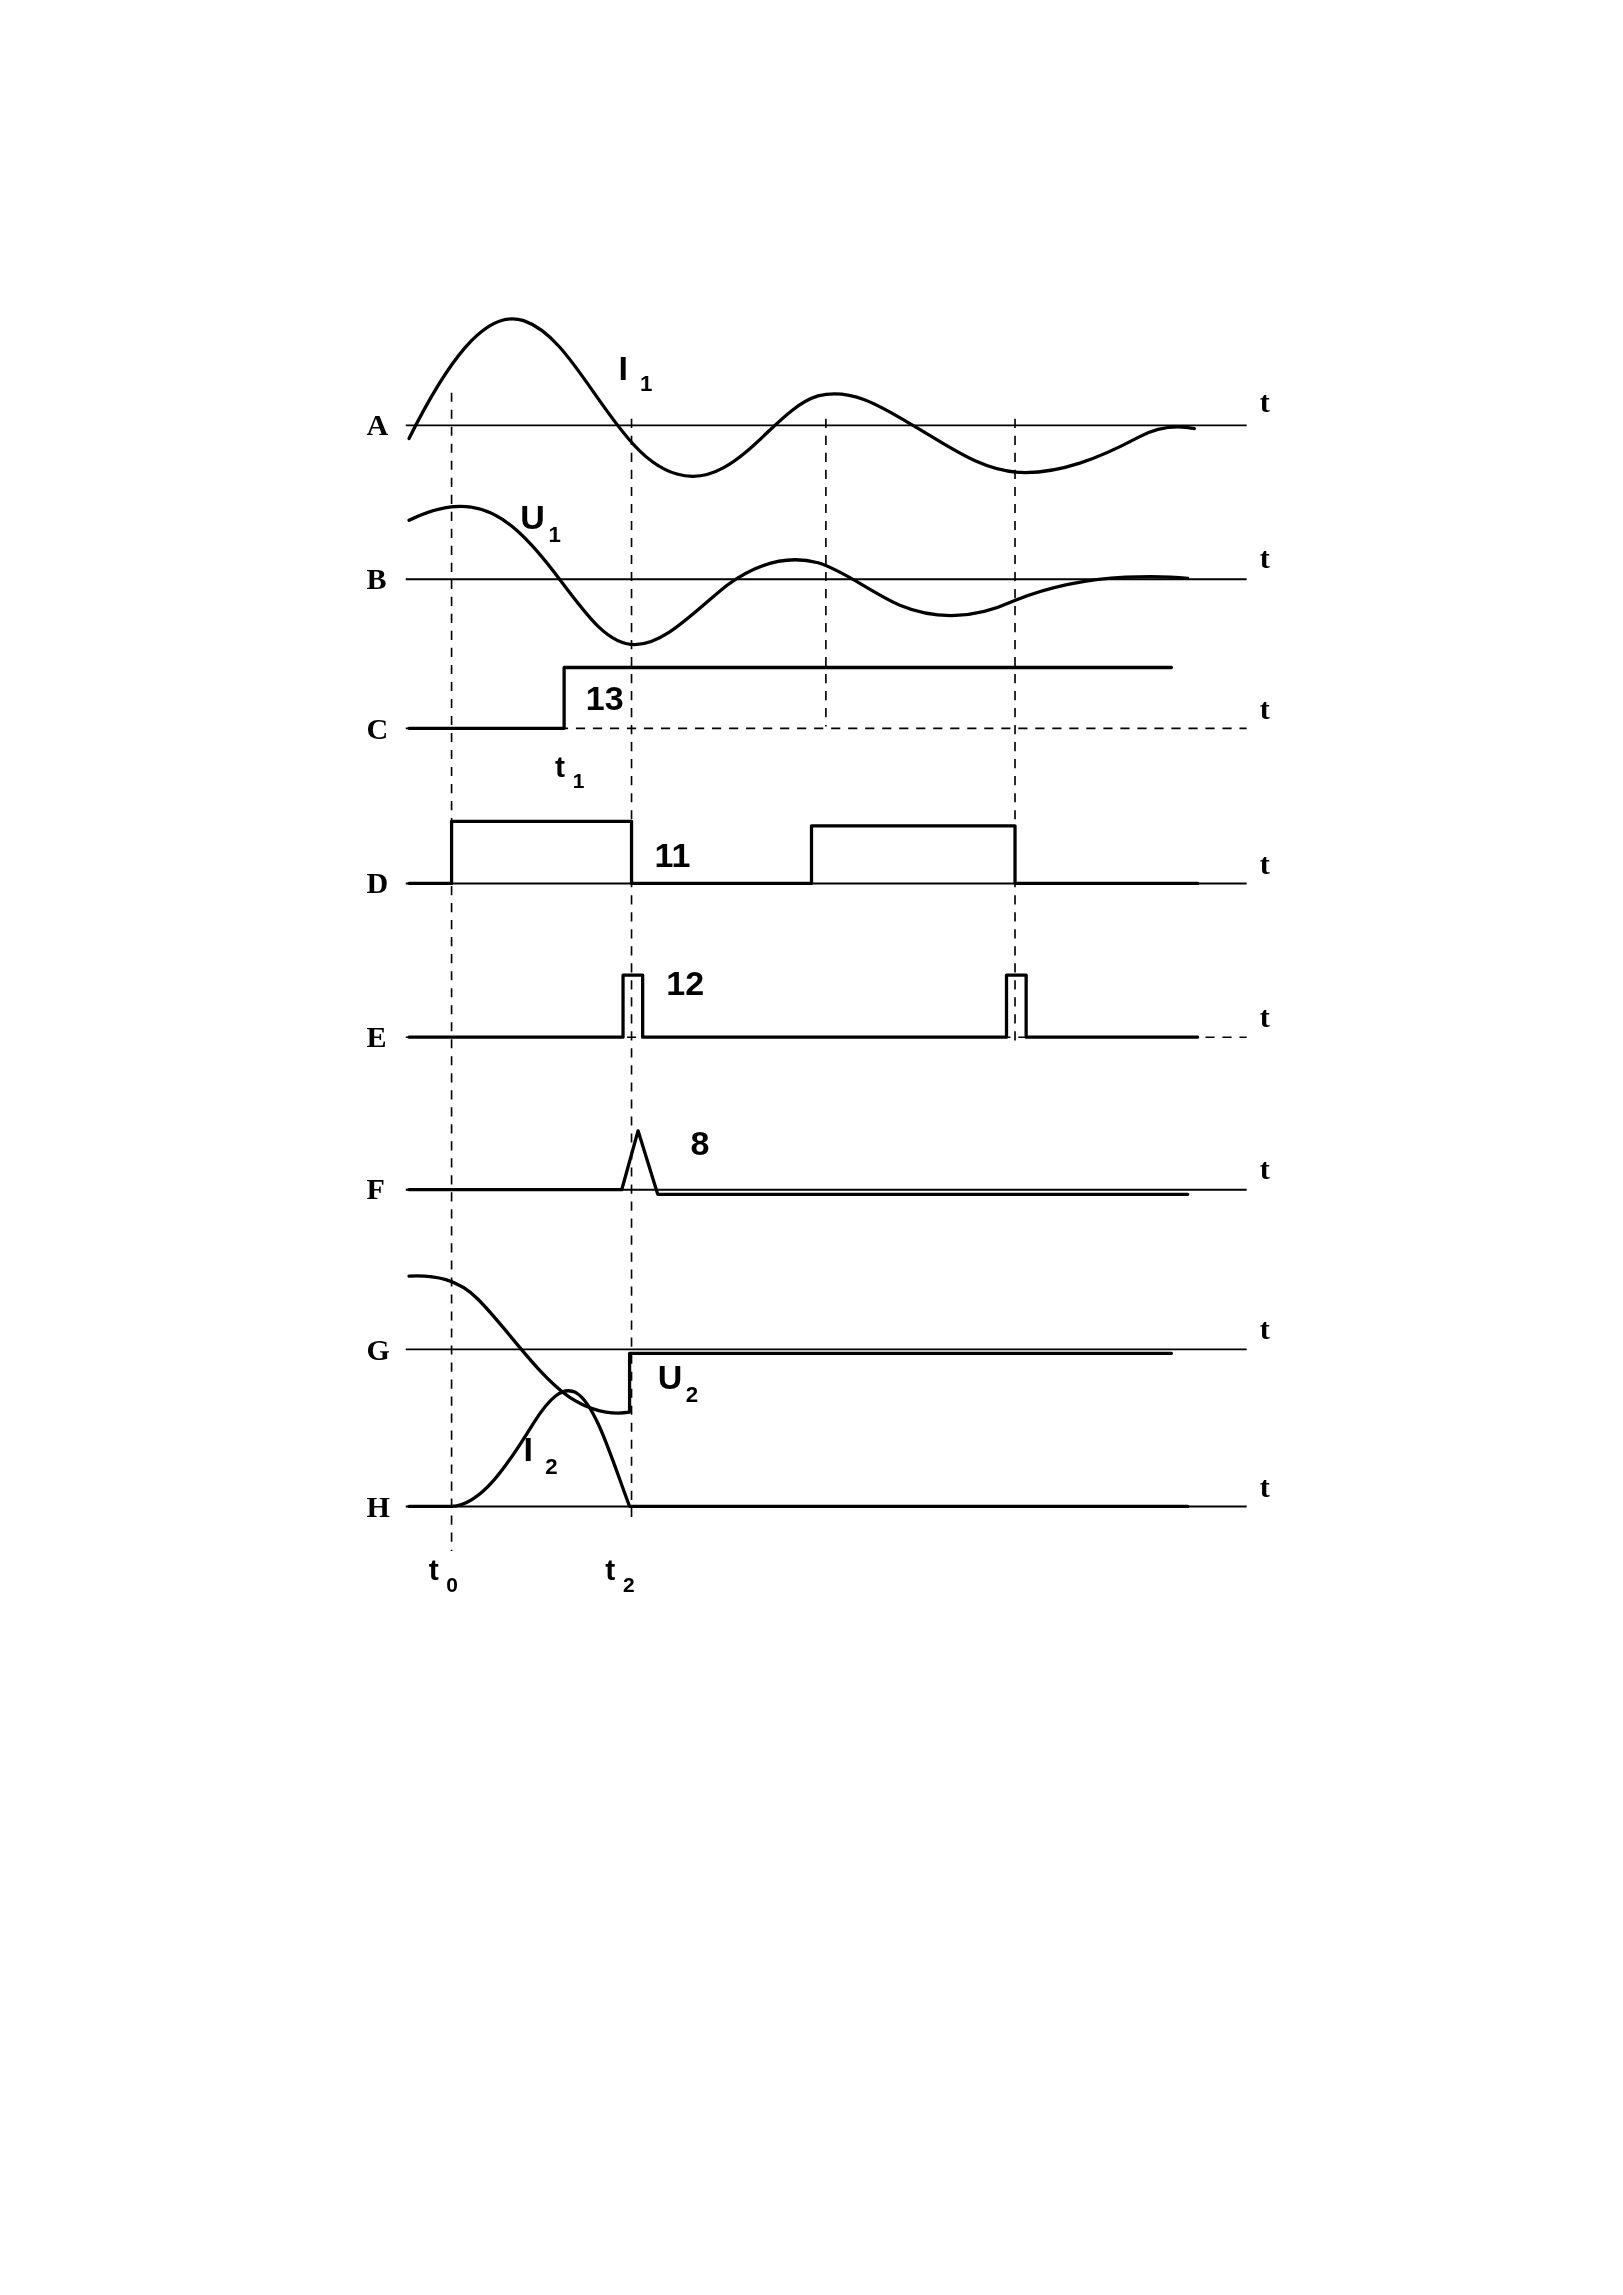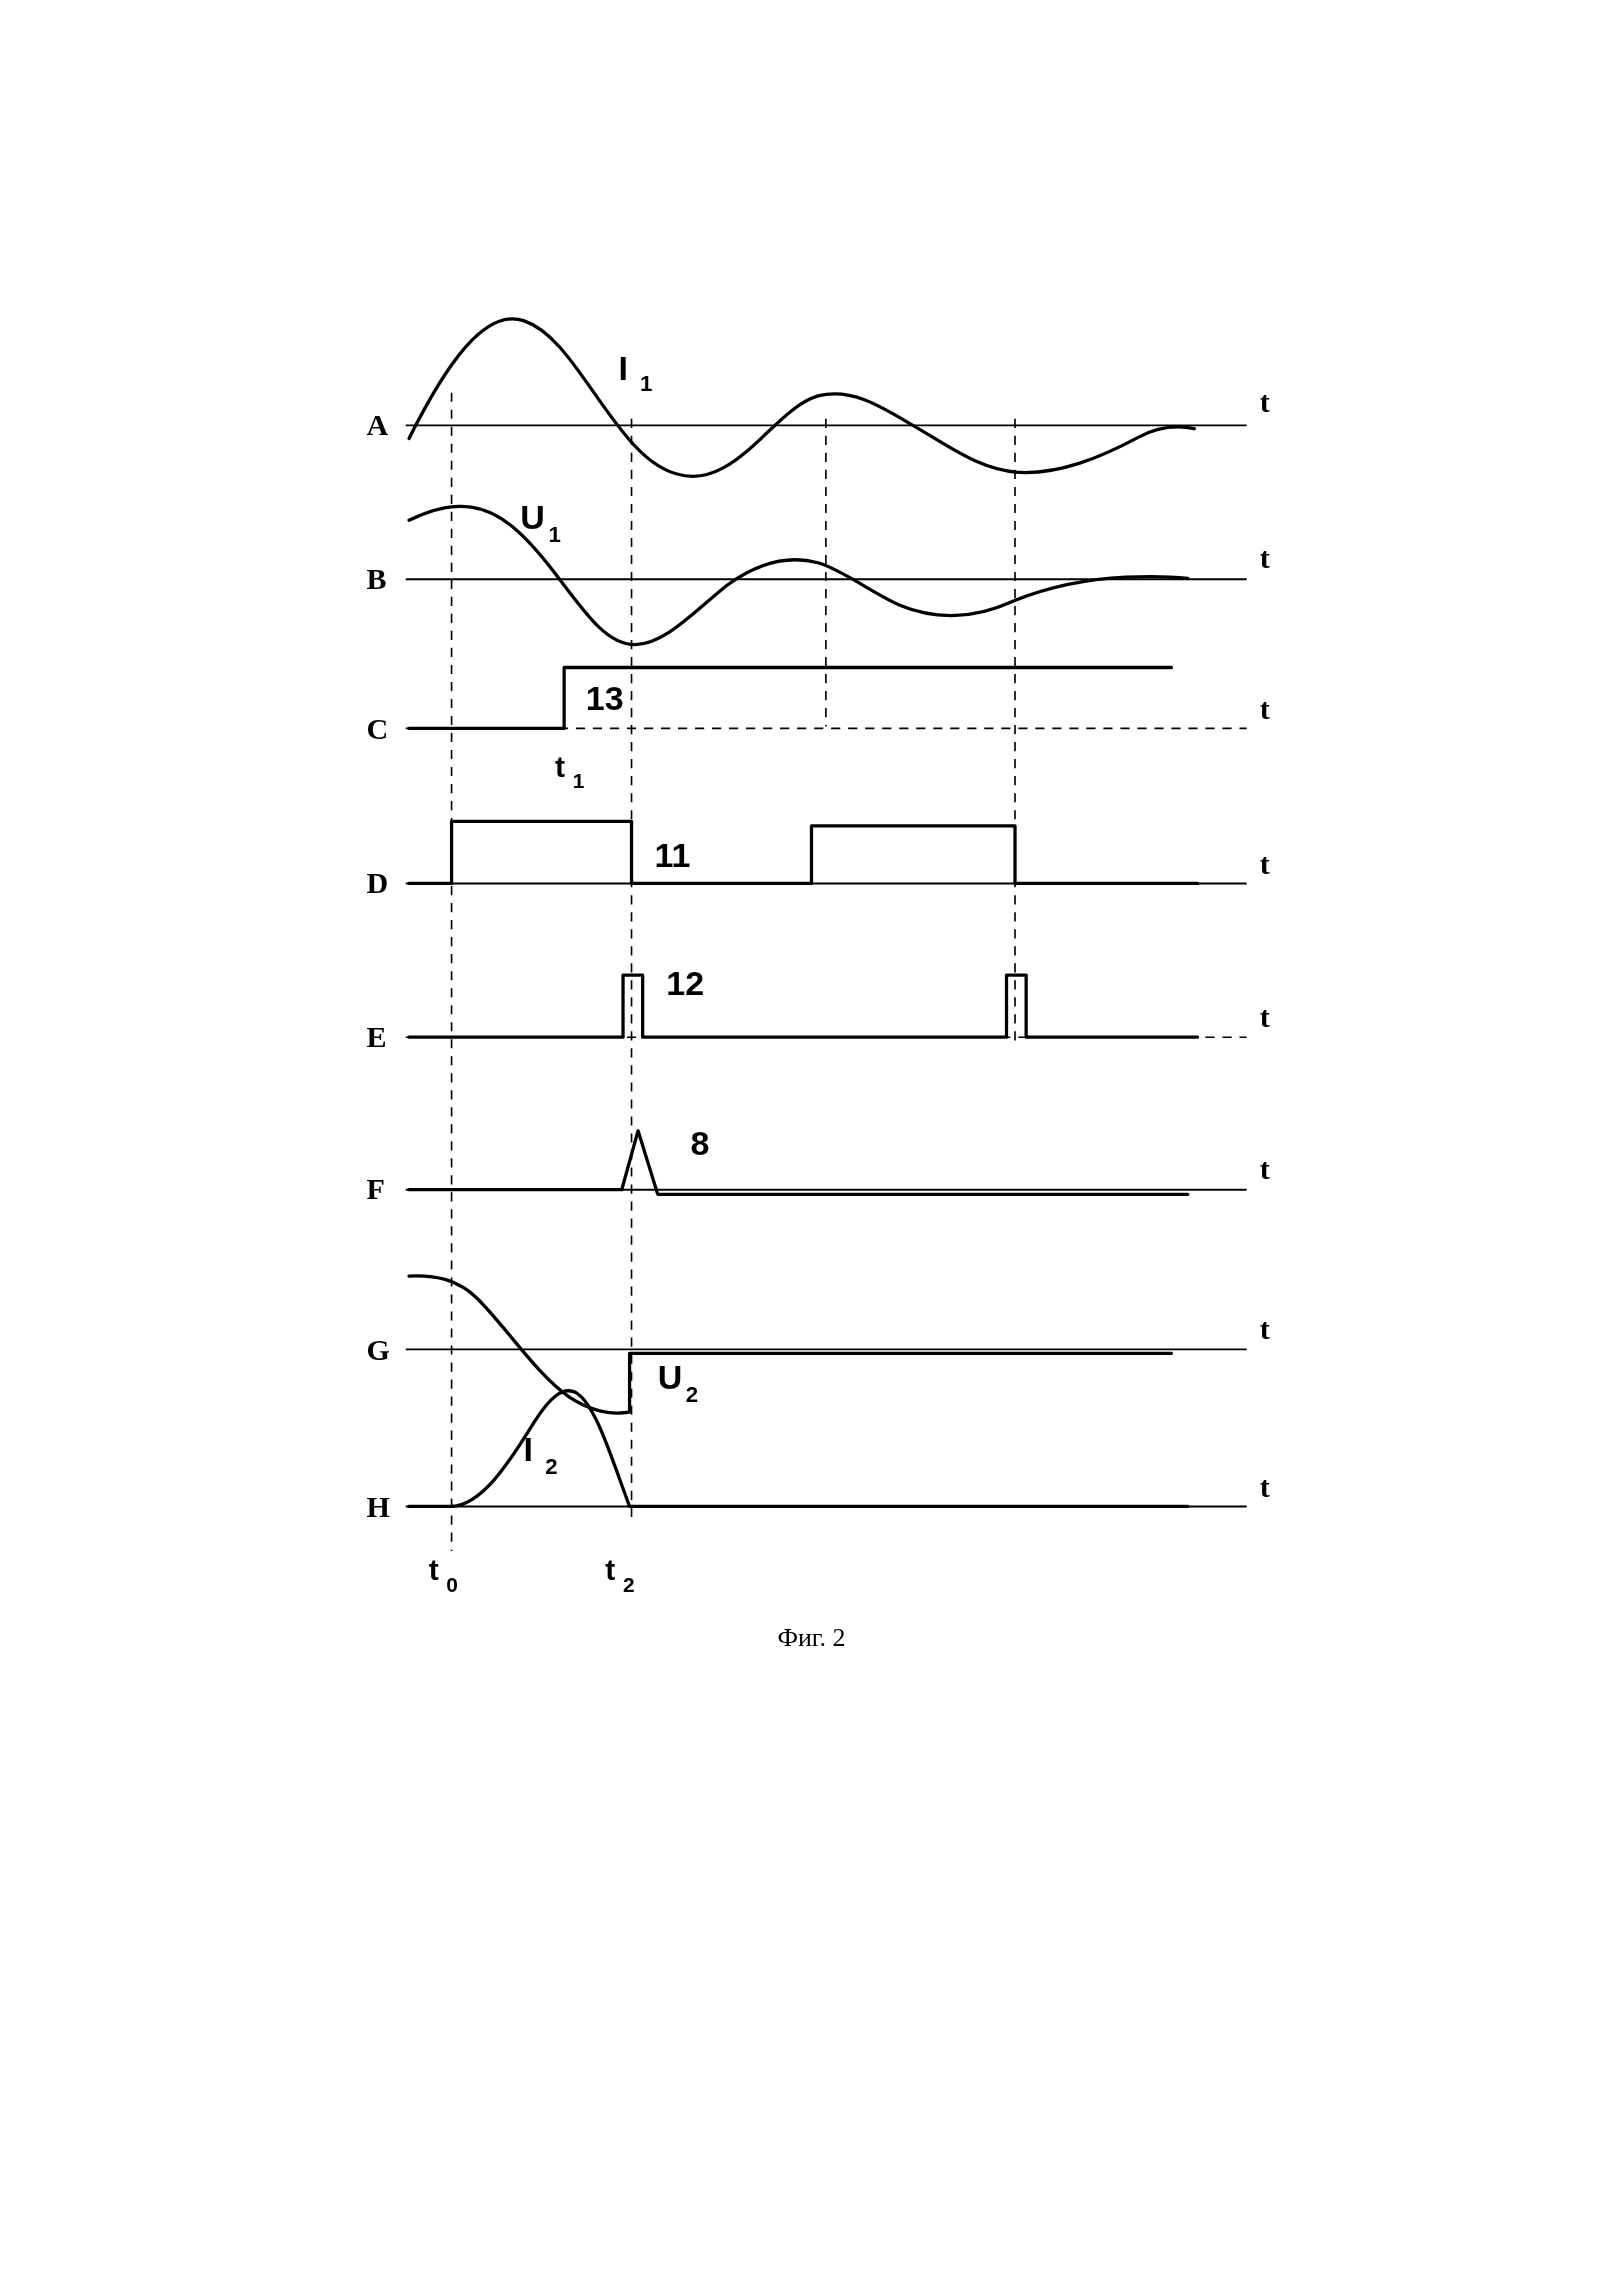--- a/index.html
+++ b/index.html
@@ -204,16 +204,15 @@
     <g>
       <text class="time-label" x="655" y="2415">t</text>
       <text class="time-sub" x="682" y="2432">0</text>
 
       <text class="time-label" x="925" y="2415">t</text>
       <text class="time-sub" x="952" y="2432">2</text>
     </g>
 
   </svg>
 
-  <div class="caption">Фиг. 2</div>
 
 </div>
 
 
 </body></html>

